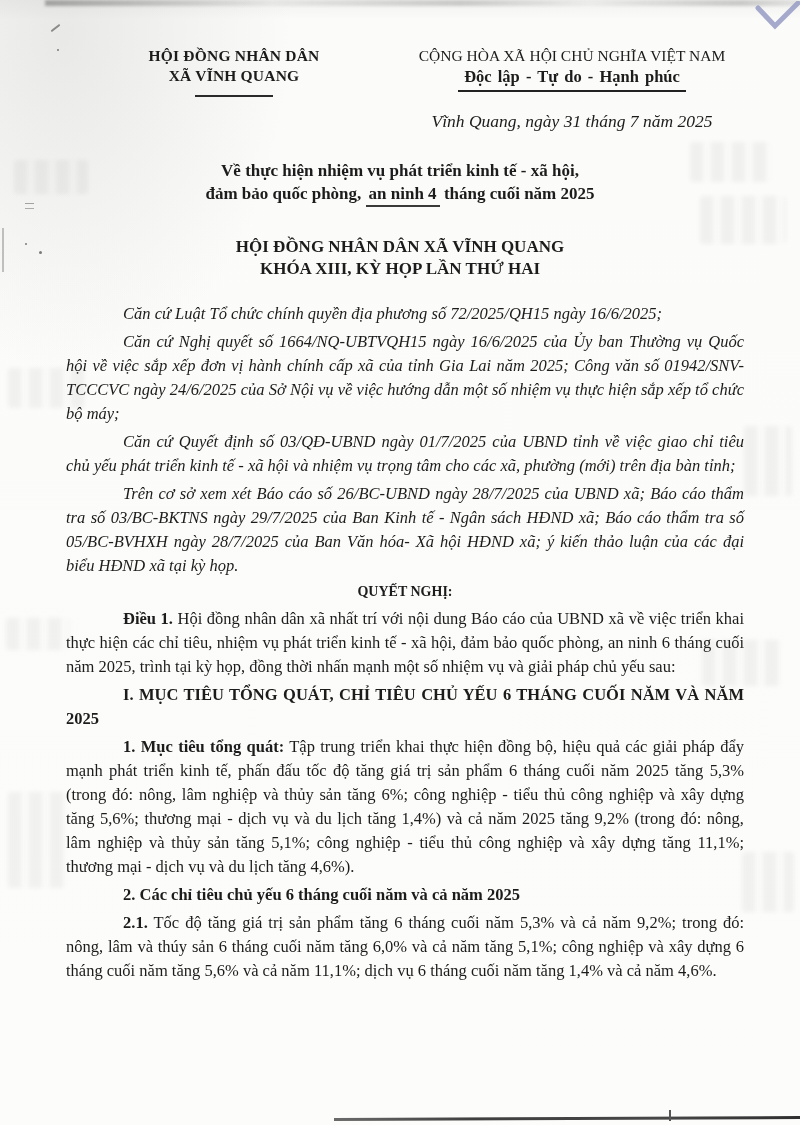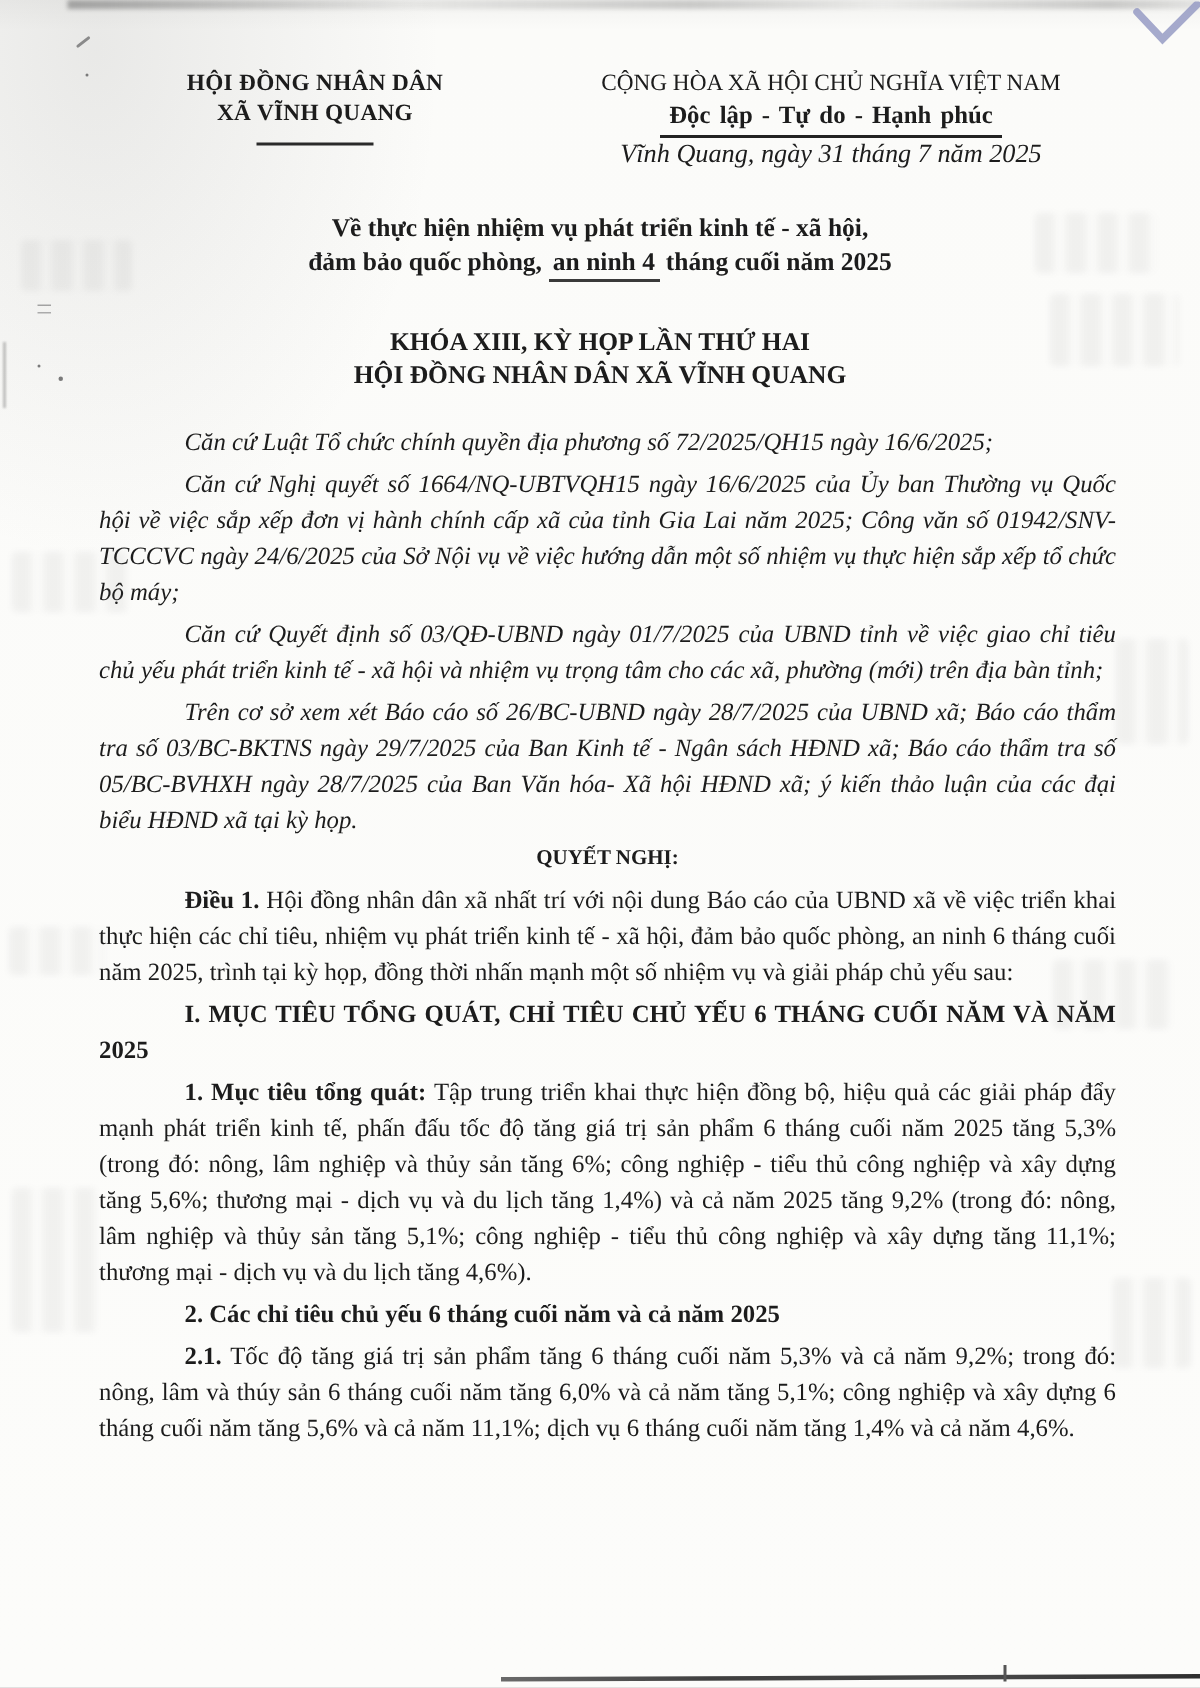--- a/index.html
+++ b/index.html
@@ -32,30 +32,30 @@
     border-top:1.5px solid #8f8f8f;border-bottom:1.5px solid #9a9a9a;opacity:.8;}
   .edge-line{position:absolute;left:2px;top:228px;width:2px;height:44px;background:rgba(90,90,90,.35);filter:blur(.6px);}
   .check-svg{position:absolute;top:1px;right:0;opacity:.85;}
   .bottom-line{
     position:absolute;left:334px;right:0;top:1117px;height:2.5px;
     background:linear-gradient(90deg,#6a6a6a,#3f3f3f 30%,#474747 70%,#2f2f2f);
     transform:rotate(-.25deg);
   }
   .bottom-tick{position:absolute;left:669px;top:1110px;width:2px;height:11px;background:#555;}
   
-  .header{display:flex;justify-content:space-between;padding:46px 34px 0 84px;}
+  .header{display:flex;justify-content:flex-end;padding:46px 16px 0 84px;}
   .hdr-left{width:252px;text-align:center;}
   .hdr-right{width:424px;text-align:center;}
   .org{font-weight:bold;font-size:15.5px;line-height:20px;letter-spacing:.2px;}
   .org-rule{width:78px;border-top:2px solid #2a2a2a;margin:9px auto 0 auto;}
   .doc-number{margin-top:17px;font-size:17px;}
   .national{font-weight:normal;font-size:15.5px;line-height:20px;}
   .motto{display:inline-block;font-weight:bold;font-size:16.5px;line-height:22px;
     border-bottom:2px solid #222;padding:0 6px 2px 6px;word-spacing:2px;}
-  .dateline{font-style:italic;font-size:17.5px;}
+  .dateline{margin-top:19px;font-style:italic;font-size:17.5px;}
   .title-block{text-align:center;margin-top:27px;line-height:23px;}
   .doc-kind{font-weight:bold;font-size:18px;}
   .subject{font-weight:bold;font-size:17px;}
   .subject .u{border-bottom:2.5px solid #3a3a3a;padding:0 3px 2px 3px;}
   .issuer{text-align:center;margin-top:31px;font-weight:bold;font-size:17px;line-height:22px;}
   .content{padding:0 56px 0 66px;}
   .content p{margin:0 0 4px 0;font-size:16.5px;line-height:24px;
     text-align:justify;text-indent:57px;}
   .preamble{margin-top:22px;}
   .preamble p{font-style:italic;}
@@ -102,22 +102,22 @@
       <div class="dateline">Vĩnh Quang, ngày 31 tháng 7 năm 2025</div>
     </div>
   </div>
 
   <div class="title-block">
     <div class="subject">Về thực hiện nhiệm vụ phát triển kinh tế - xã hội,</div>
     <div class="subject"><span>đảm bảo quốc phòng,</span> <span class="u">an ninh 4</span> <span>tháng cuối năm 2025</span></div>
   </div>
 
   <div class="issuer">
+    <div>HỘI ĐỒNG NHÂN DÂN XÃ VĨNH QUANG</div>
     <div>KHÓA XIII, KỲ HỌP LẦN THỨ HAI</div>
-    <div>HỘI ĐỒNG NHÂN DÂN XÃ VĨNH QUANG</div>
   </div>
 
   <div class="content">
 
     <div class="preamble">
       <p>Căn cứ Luật Tổ chức chính quyền địa phương số 72/2025/QH15 ngày 16/6/2025;</p>
       <p>Căn cứ Nghị quyết số 1664/NQ-UBTVQH15 ngày 16/6/2025 của Ủy ban Thường vụ Quốc hội về việc sắp xếp đơn vị hành chính cấp xã của tỉnh Gia Lai năm 2025; Công văn số 01942/SNV-TCCCVC ngày 24/6/2025 của Sở Nội vụ về việc hướng dẫn một số nhiệm vụ thực hiện sắp xếp tổ chức bộ máy;</p>
       <p>Căn cứ Quyết định số 03/QĐ-UBND ngày 01/7/2025 của UBND tỉnh về việc giao chỉ tiêu chủ yếu phát triển kinh tế - xã hội và nhiệm vụ trọng tâm cho các xã, phường (mới) trên địa bàn tỉnh;</p>
       <p>Trên cơ sở xem xét Báo cáo số 26/BC-UBND ngày 28/7/2025 của UBND xã; Báo cáo thẩm tra số 03/BC-BKTNS ngày 29/7/2025 của Ban Kinh tế - Ngân sách HĐND xã; Báo cáo thẩm tra số 05/BC-BVHXH ngày 28/7/2025 của Ban Văn hóa- Xã hội HĐND xã; ý kiến thảo luận của các đại biểu HĐND xã tại kỳ họp.</p>
     </div>

